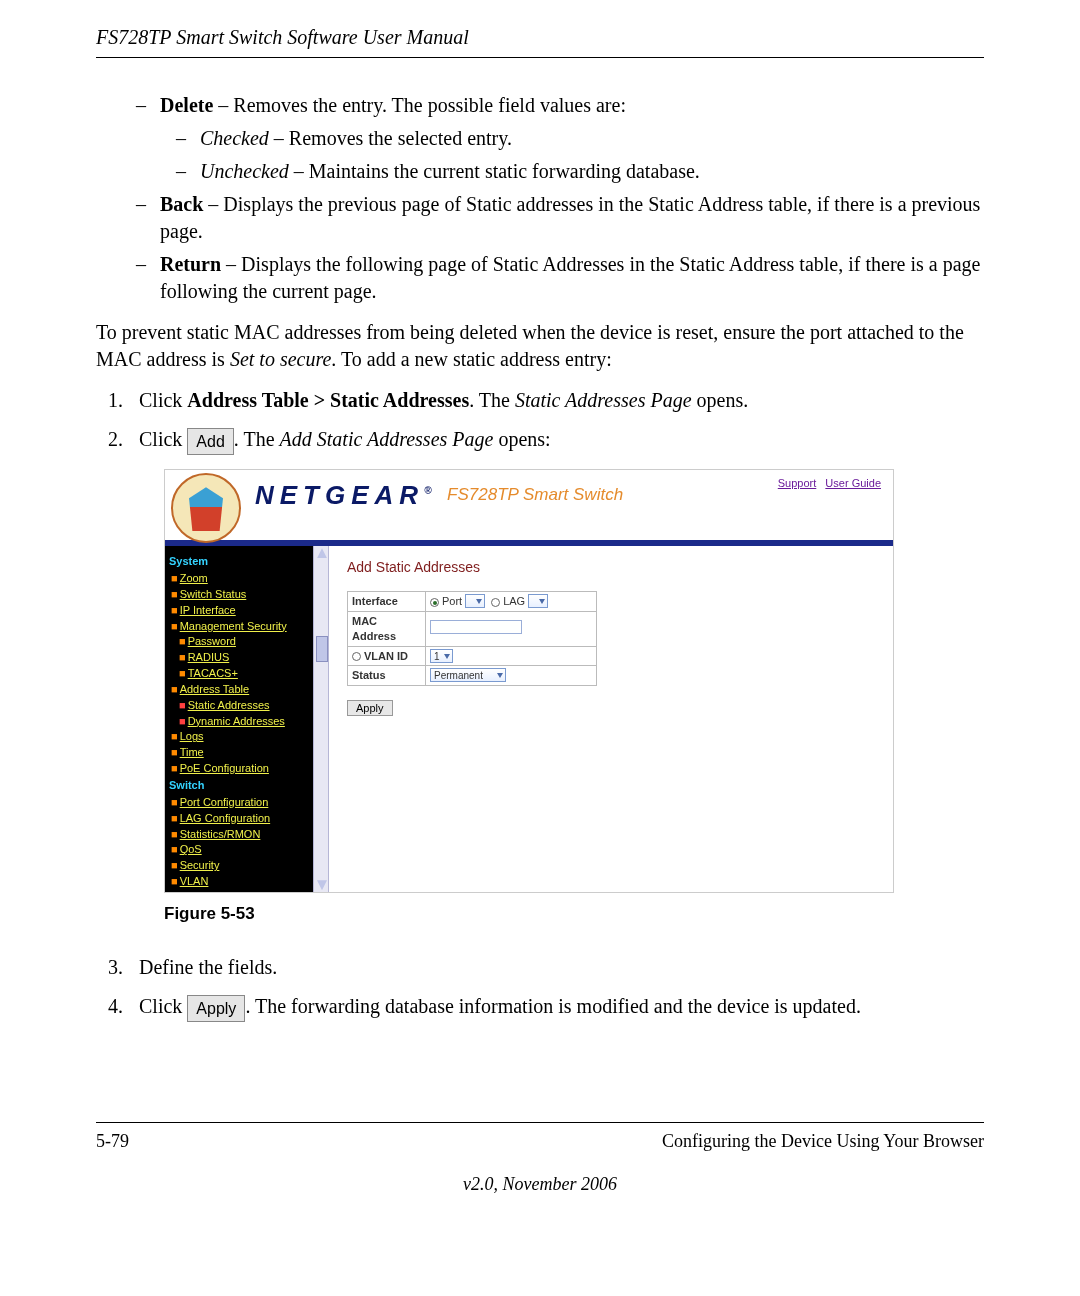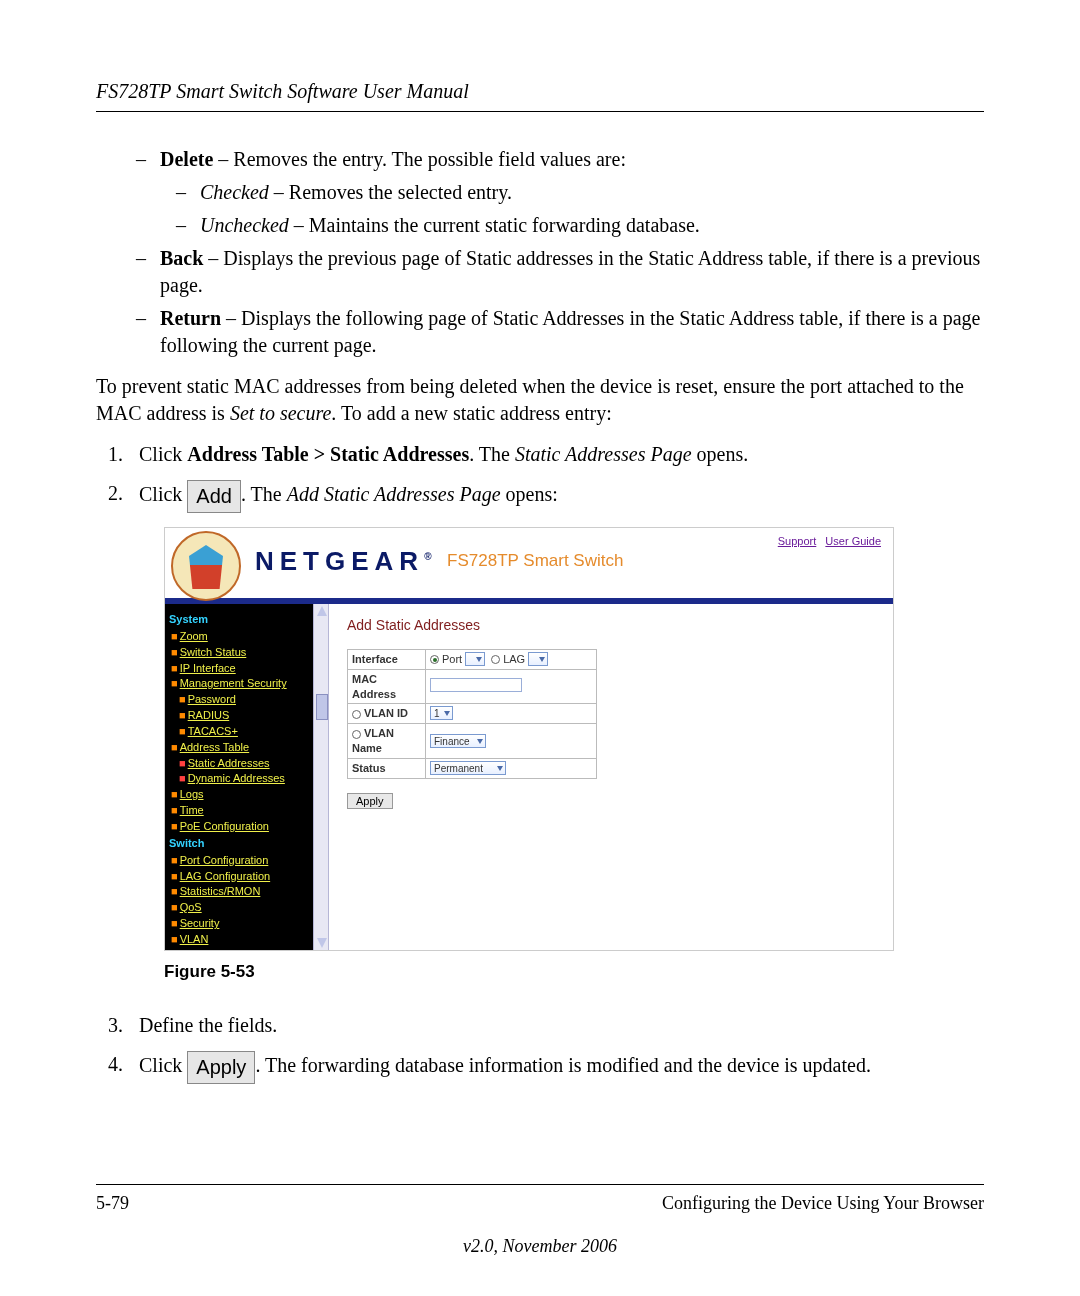--- a/index.html
+++ b/index.html
@@ -4,21 +4,21 @@
 <style>
   * { box-sizing: border-box; }
   body {
     margin: 0;
     padding: 0;
     background: #fff;
     font-family: "Times New Roman", Times, serif;
     width: 1080px;
   }
   .page {
-    padding: 80px 96px 40px 96px;
+    padding: 26px 96px 40px 96px;
   }
   .hdr-rule {
     border-bottom: 1.5px solid #000;
     margin-top: 8px;
     margin-bottom: 34px;
   }
   .doc-title {
     font-style: italic;
     font-size: 20px;
   }
@@ -37,21 +37,21 @@
   .para{ margin:14px 0 14px 0;}
 
   .ol-item{ display:flex; gap:16px; margin-left:12px; margin-top:12px;}
   .ol-num{ flex:0 0 auto;}
 
   .btn-inline{
     display:inline-block;
     background:#e6e6e6;
     border:1px solid #888;
     font-family:Arial,Helvetica,sans-serif;
-    font-size:20px;
+    font-size:16px;
     padding:2px 8px;
     vertical-align:middle;
   }
 
   .figure-wrap{
     margin: 14px 0 8px 68px;
     width: 730px;
   }
   .fig-caption{
     font-family: Arial, Helvetica, sans-serif;
@@ -80,21 +80,21 @@
     margin:3px 14px 3px 6px;
     position:relative;
     border:2px solid #c06828;
     overflow:hidden;
   }
   .logo-figure{
     position:absolute;left:16px;top:12px;width:34px;height:44px;
     background:linear-gradient(180deg,#3aa0d4 0 45%,#d2402a 45% 100%);
     clip-path: polygon(50% 0,100% 25%,90% 100%,10% 100%,0 25%);
   }
-  .hdr-block{ margin-top:16px; flex:1; }
+  .hdr-block{ margin-top:8px; flex:1;font-style:italic; }
   .netgear{
     font-family: Arial, Helvetica, sans-serif;
     font-weight: 900;
     letter-spacing: 6px;
     font-size: 26px;
     color:#0b1a66;
     display:inline-block;
     vertical-align:middle;
   }
   .netgear sup{ font-size:10px; font-weight:700; letter-spacing:0; color:#0b1a66;}
@@ -312,24 +312,20 @@
               </tr>
               <tr>
                 <td>MAC Address</td>
                 <td><span class="txt-input"></span></td>
               </tr>
               <tr>
                 <td><span class="radio-dot"></span><span>VLAN ID</span></td>
                 <td><span class="mini-select">1</span></td>
               </tr>
               <tr>
-                <td><span class="radio-dot"></span><span>VLAN Name</span></td>
-                <td><span class="mini-select" style="min-width:56px">Finance</span></td>
-              </tr>
-              <tr>
                 <td>Status</td>
                 <td><span class="mini-select" style="min-width:76px">Permanent</span></td>
               </tr>
             </tbody>
               </table>
             <button class="apply-btn">Apply</button>
           </div>
         </div>
       </div>
     </div>

